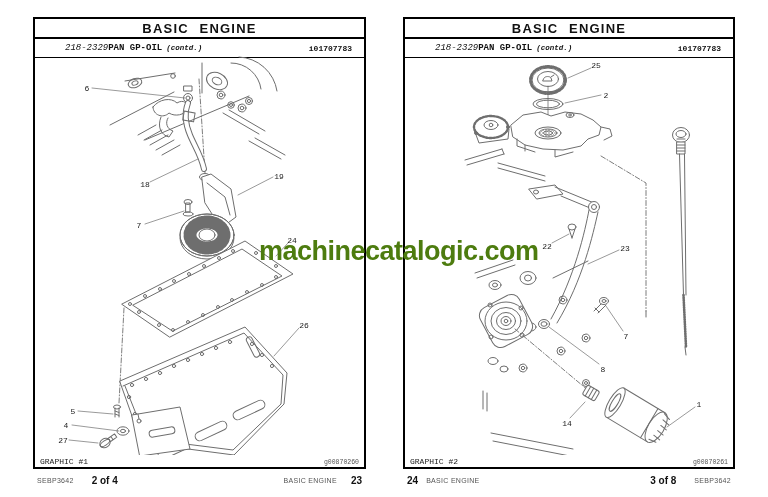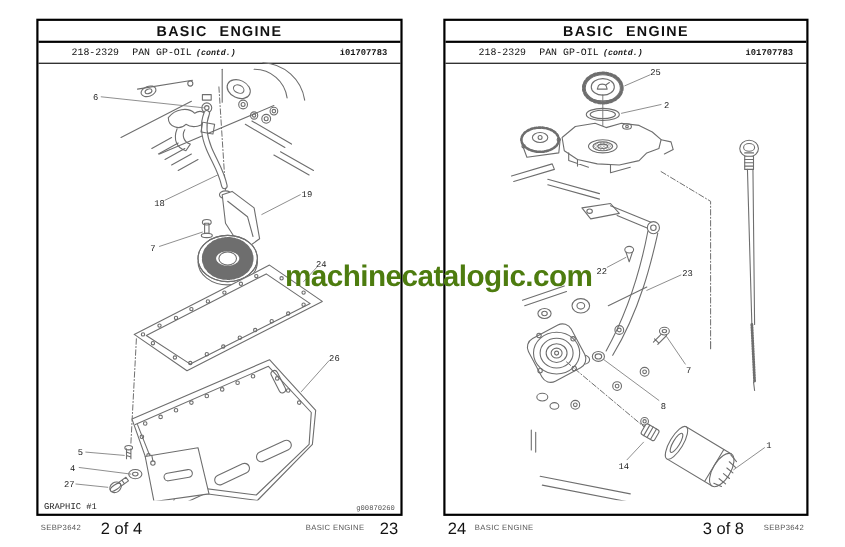--- a/index.html
+++ b/index.html
@@ -18,41 +18,41 @@
     display:flex; align-items:center; justify-content:center;
     font-weight:bold; font-size:13px; letter-spacing:1.2px; word-spacing:6px;
     color:#111;
   }
   .sub {
     height:18px; border-bottom:1px solid #000;
     display:flex; align-items:center; justify-content:space-between;
     padding:0 12px 0 30px;
     font-family:"Liberation Mono", monospace; font-size:9px; color:#111;
   }
-  .sub .pn    { }
-  .sub .pname { font-weight:normal; margin-left:12px; }
+  .sub .pn    { font-style:italic; }
+  .sub .pname { font-weight:bold; margin-left:0; }
   .sub .contd { font-weight:bold; font-style:italic; font-size:7.5px; margin-left:4px;font-family:Liberation Mono, monospace; }
   .sub .doccode { font-weight:bold; font-size:8px; }
   .diagram { position:absolute; left:0; top:36px; width:100%; height:400px; }
   .caption {
     position:absolute; left:5px; right:5px; bottom:1px;
     display:flex; justify-content:space-between; align-items:flex-end;
     font-family:"Liberation Mono", monospace; font-size:8px; color:#222;
   }
   .caption .gcode { font-size:6.5px; color:#555; }
   .pagefoot {
     position:absolute; top:473px; height:14px;
     display:flex; justify-content:space-between; align-items:center;
     box-sizing:border-box; padding:0 4px;
   }
   #foot-left  { left:33px;  width:333px; }
   #foot-right { left:403px; width:332px; }
   .pagefoot .grp { display:flex; align-items:center; }
   .ft-small { font-size:7px; color:#555; letter-spacing:0.3px; }
-  .ft-bold  { font-size:15px; font-weight:normal; color:#111; }
+  .ft-bold  { font-size:10px; font-weight:bold; color:#111; }
   .gap16 { margin-left:18px; } .gap8 { margin-left:8px; } .gap14 { margin-left:14px; }
   #watermark {
     position:absolute; left:259px; top:236px; z-index:10;
     font-size:27px; font-weight:bold; letter-spacing:-0.5px;
     font-family:"Liberation Sans", sans-serif;
   }
   
   svg .d *  { stroke:#6e6e6e; fill:none; stroke-width:1; stroke-linecap:round; stroke-linejoin:round; }
   svg text  { fill:#1c1c1c; stroke:none !important; font:8px "Liberation Mono", monospace; }
   svg .ld   { stroke:#808080 !important; stroke-width:0.8 !important; }
@@ -352,20 +352,24 @@
     <text x="191" y="13" text-anchor="middle">25</text>
     <text x="201" y="43" text-anchor="middle">2</text>
     <text x="142" y="194" text-anchor="middle">22</text>
     <text x="220" y="196" text-anchor="middle">23</text>
     <text x="221" y="284" text-anchor="middle">7</text>
     <text x="198" y="317" text-anchor="middle">8</text>
     <text x="162" y="371" text-anchor="middle">14</text>
     <text x="294" y="352" text-anchor="middle">1</text>
   </svg>
 
+  <div class="caption">
+    <span>GRAPHIC #2</span>
+    <span class="gcode">g00870261</span>
+  </div>
 </div>
 
 <div class="pagefoot" id="foot-left">
   <div class="grp">
     <span class="ft-small">SEBP3642</span>
     <span class="ft-bold gap16">2 of 4</span>
   </div>
   <div class="grp">
     <span class="ft-small">BASIC ENGINE</span>
     <span class="ft-bold gap14">23</span>

